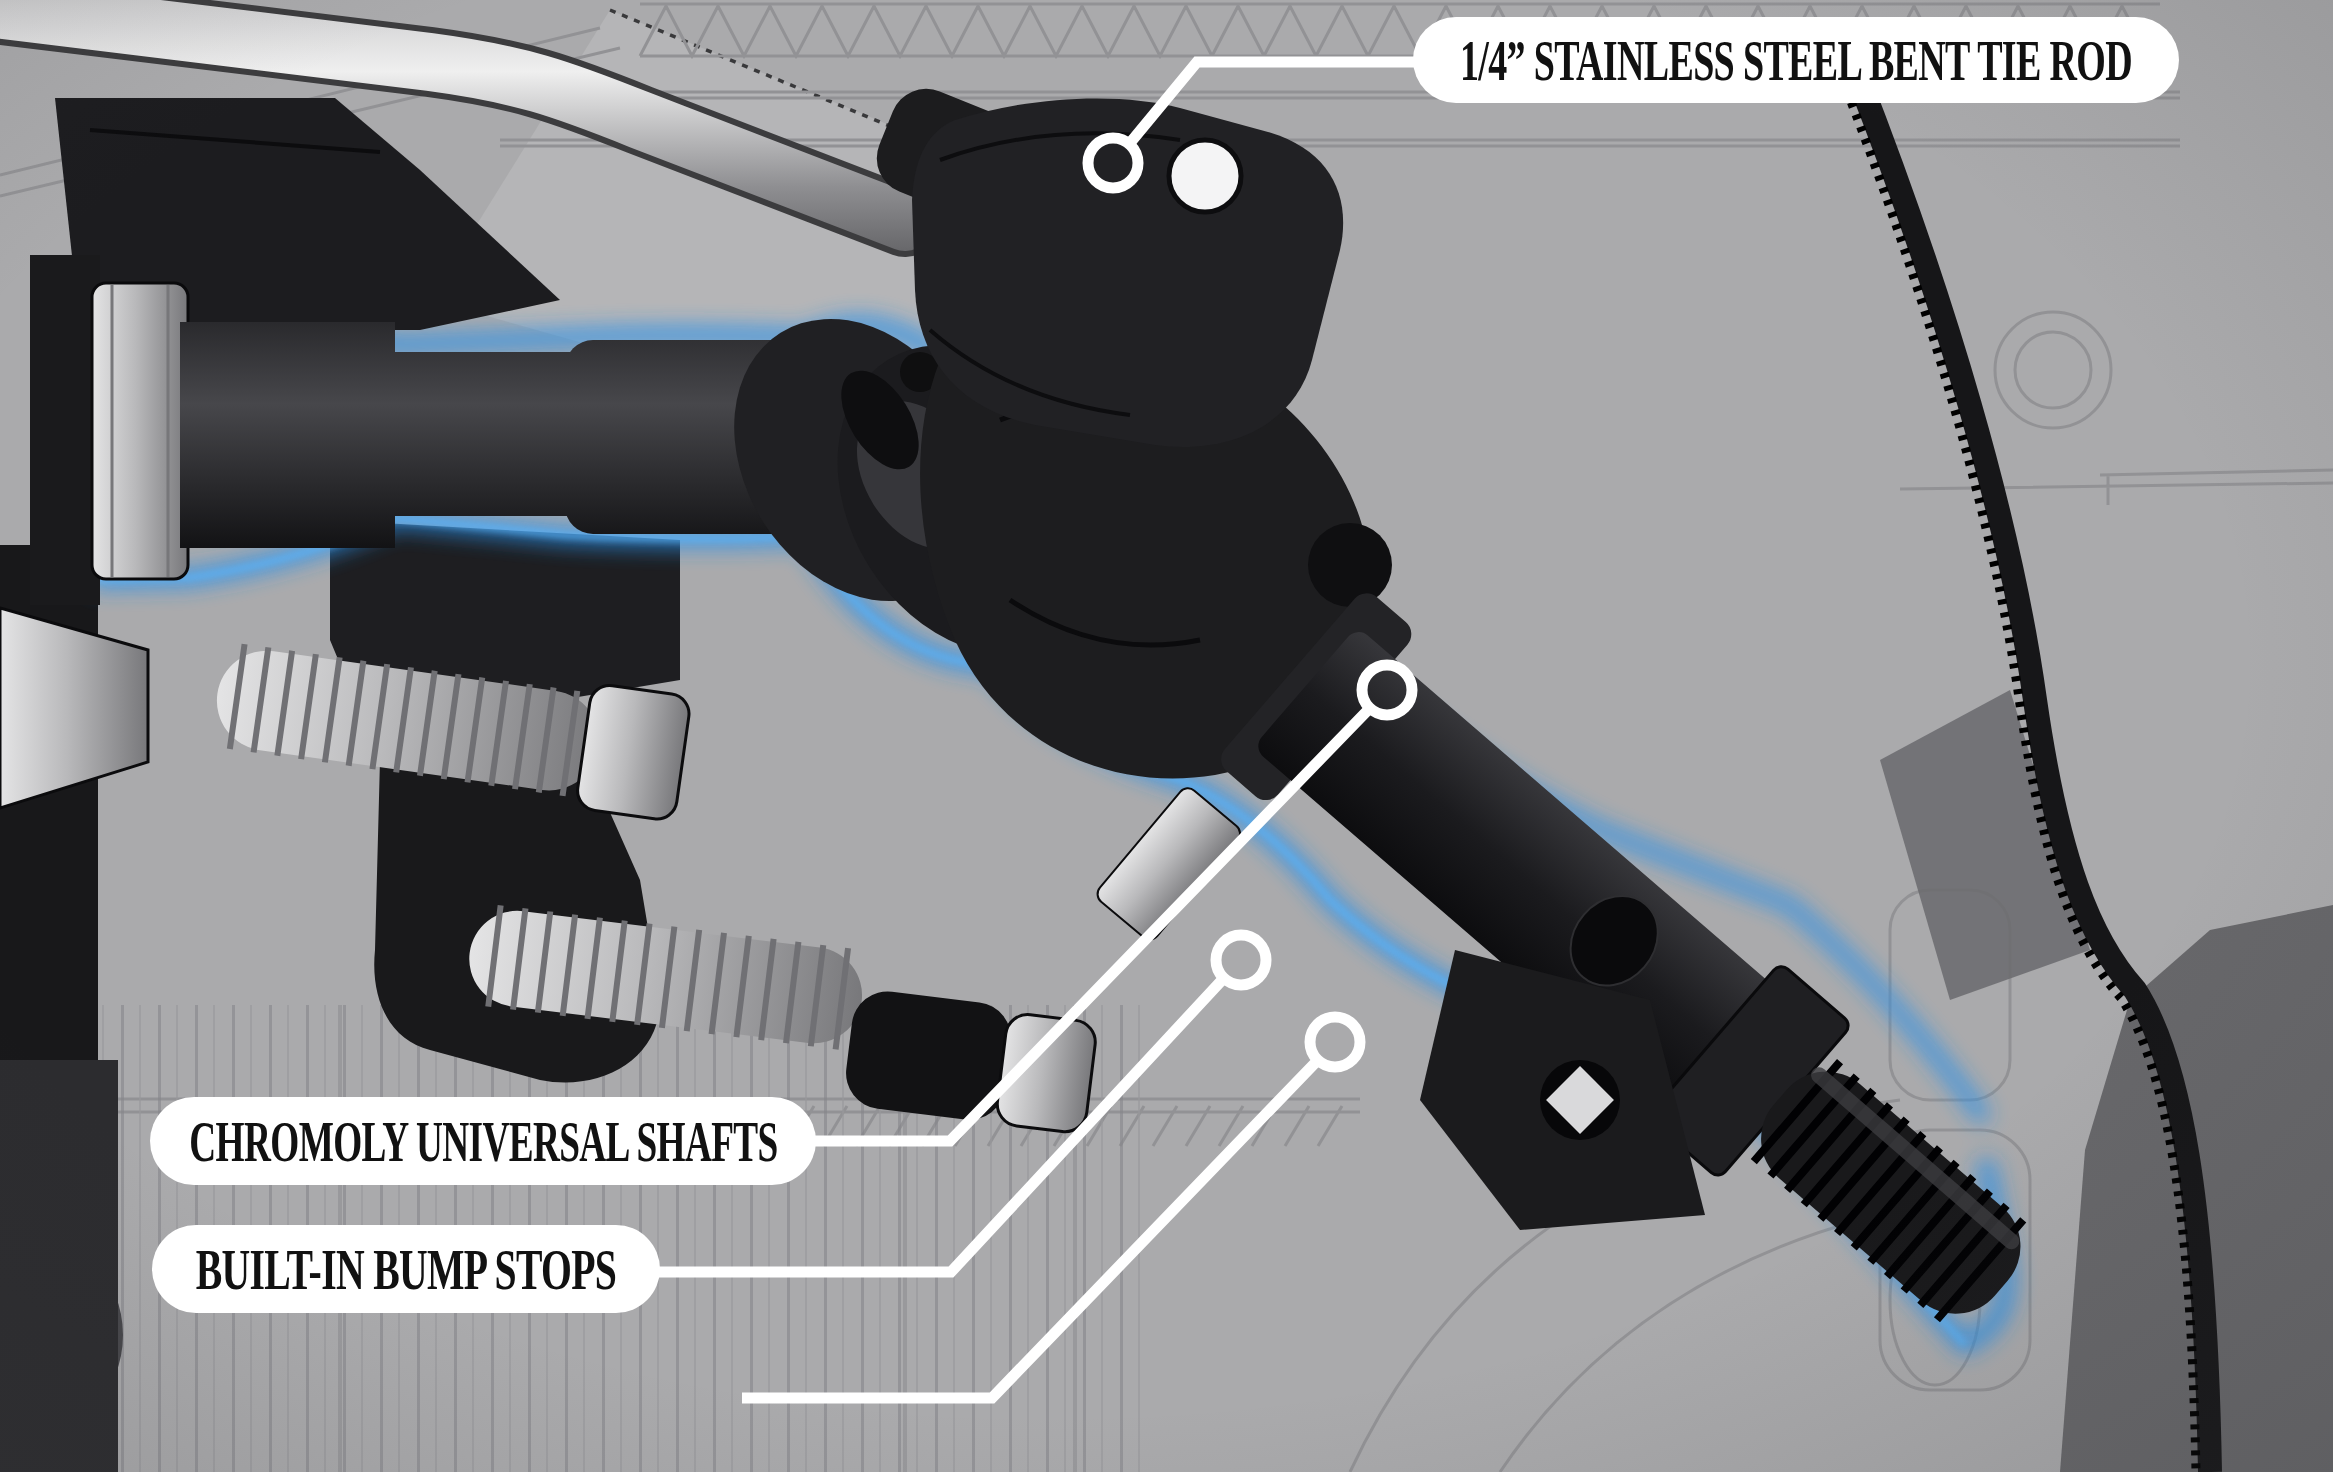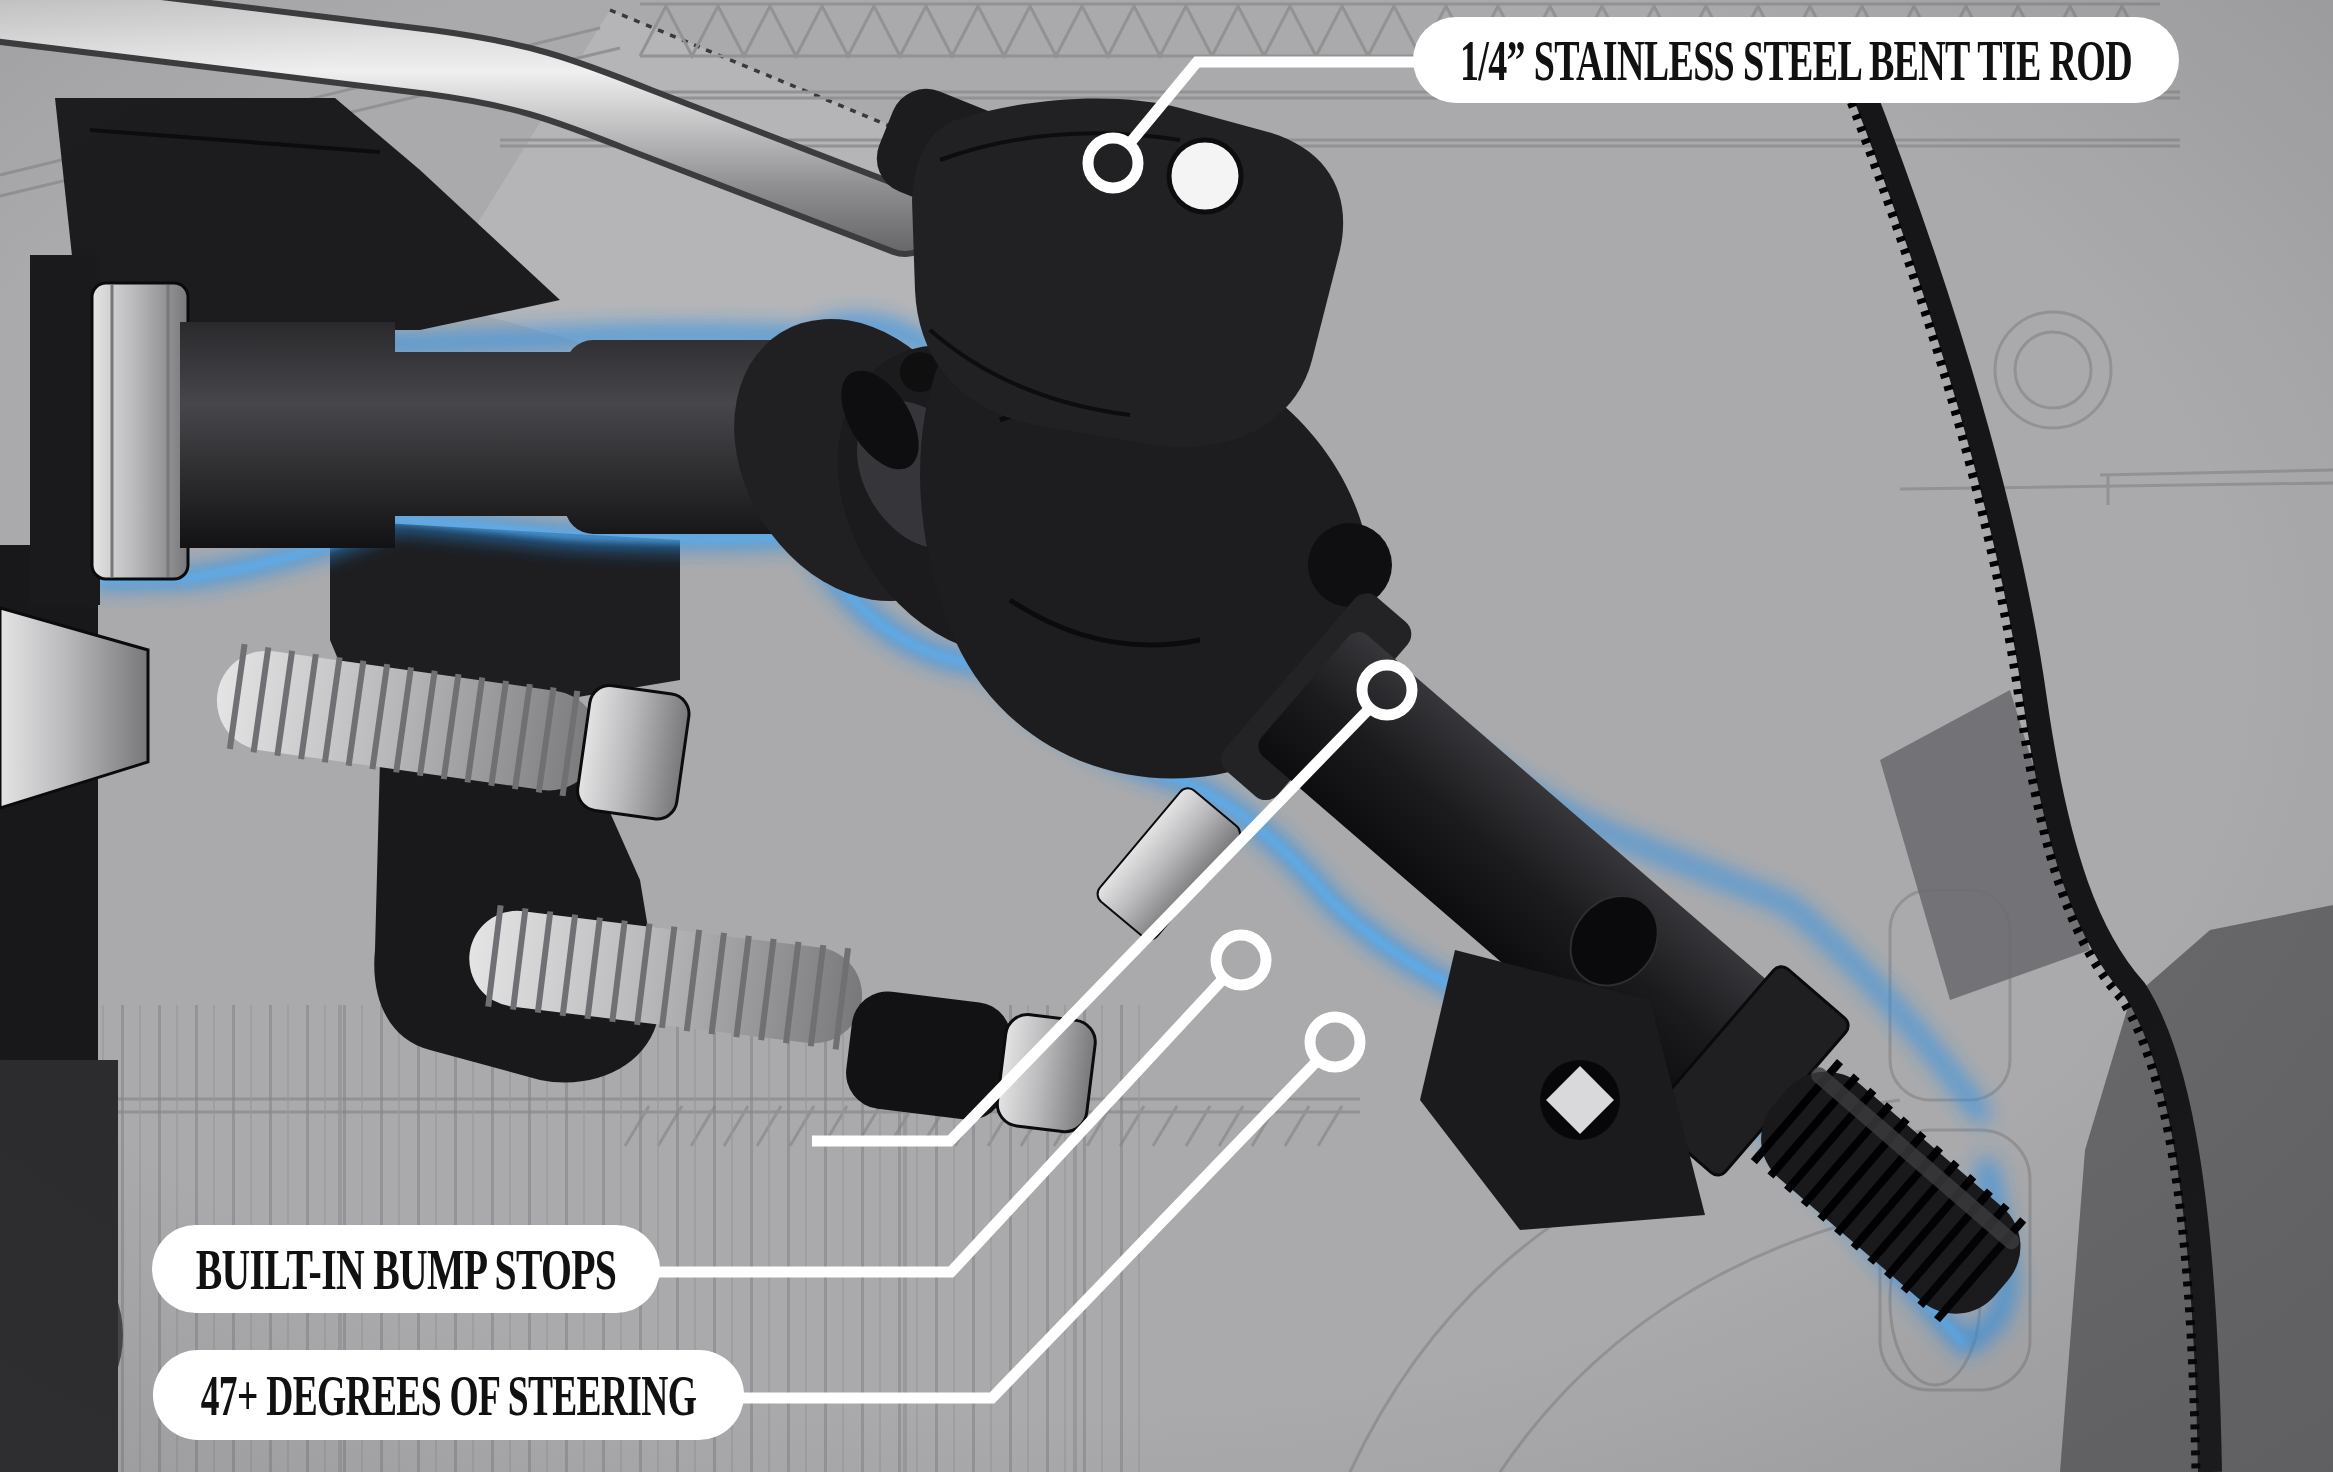--- a/index.html
+++ b/index.html
@@ -194,20 +194,20 @@
       <polyline class="leader" points="658,1272 951,1272 1223,979"></polyline>
       <circle class="ring" cx="1241" cy="960" r="25"></circle>
       <polyline class="leader" points="742,1398 992,1398 1317,1061"></polyline>
       <circle class="ring" cx="1335" cy="1042" r="25"></circle>
     </g>
   </svg>
 
   <div class="pill" style="left:1413px;top:17px;width:766px;height:86px;">
     <span class="pill-text fit-x" style="transform: scaleX(0.655);">1/4” STAINLESS STEEL BENT TIE ROD</span>
   </div>
+  <div class="pill" style="left:150px;top:1097px;width:666px;height:88px;">
+    <span class="pill-text fit-x" style="transform: scaleX(0.643);">CHROMOLY UNIVERSAL SHAFTS</span>
+  </div>
   <div class="pill" style="left:152px;top:1225px;width:508px;height:88px;">
     <span class="pill-text fit-x" style="transform: scaleX(0.685);">BUILT-IN BUMP STOPS</span>
   </div>
-  <div class="pill" style="left:153px;top:1350px;width:591px;height:90px;">
-    <span class="pill-text fit-x" style="transform: scaleX(0.646);">47+ DEGREES OF STEERING</span>
-  </div>
 
 </div>
 
 </body></html>

